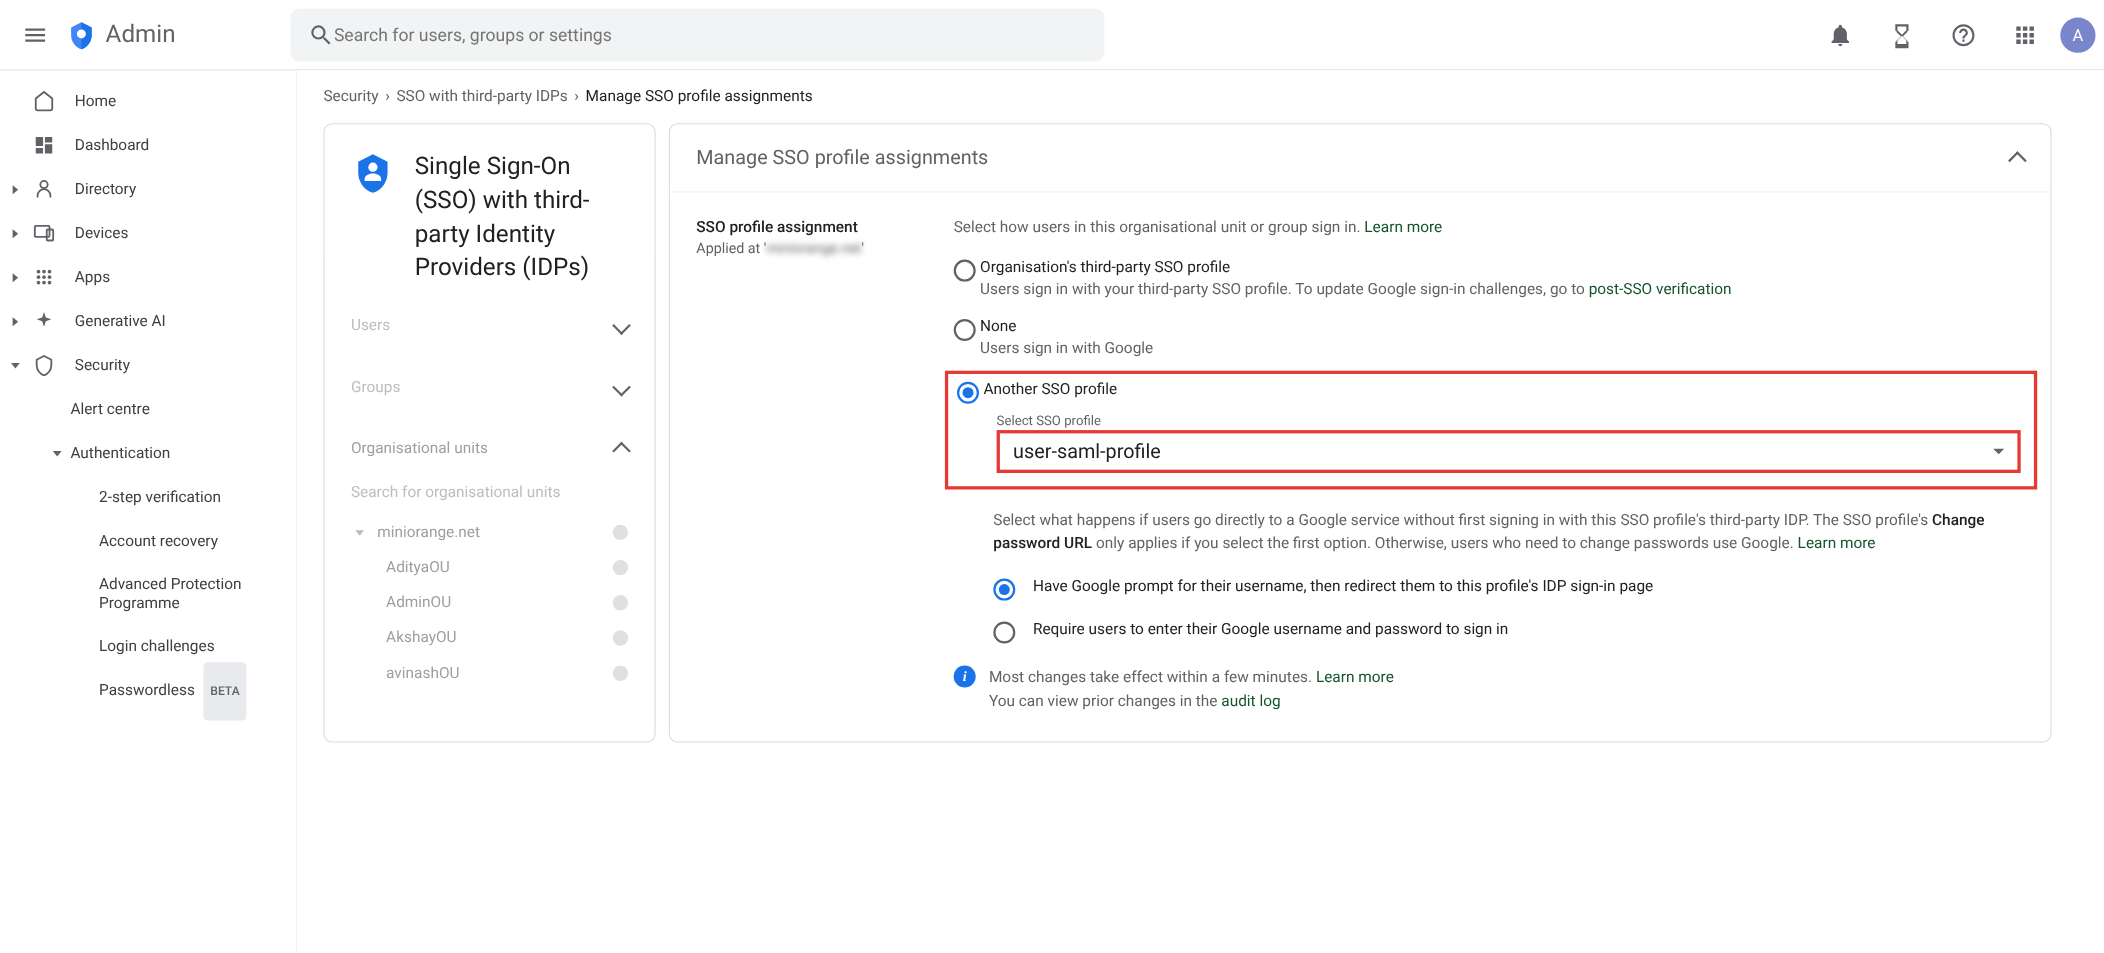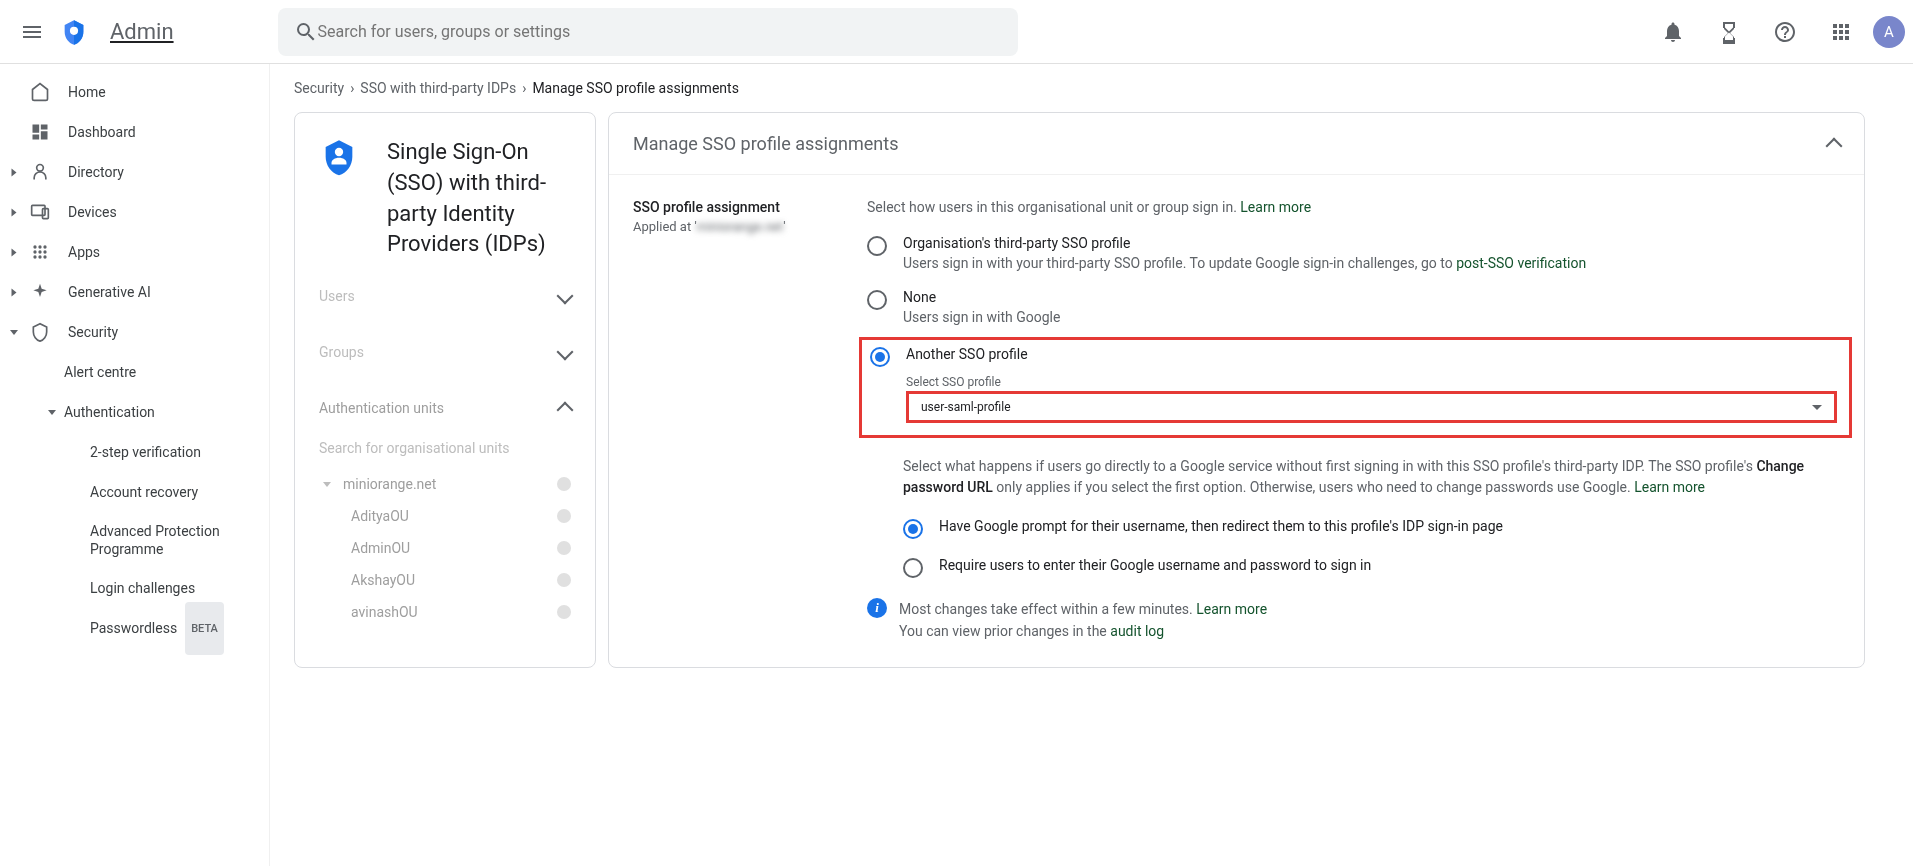--- a/index.html
+++ b/index.html
@@ -1,20 +1,20 @@
 <!DOCTYPE html>
 <html><head>
 <meta charset="utf-8">
 <style>
 * { box-sizing: border-box; margin: 0; padding: 0; font-family: 'Google Sans', Roboto, Arial, sans-serif; }
 body { background: #fff; color: #202124; font-size: 14px; }
 
 .topbar { display: flex; align-items: center; height: 64px; padding: 0 8px; border-bottom: 1px solid #e0e0e0; }
 .menu-btn { width: 48px; height: 48px; display: flex; align-items: center; justify-content: center; border-radius: 50%; cursor: pointer; }
-.logo-wrap { display: flex; align-items: center; gap: 22px; margin-left: 4px; margin-right: 100px; text-decoration: underline; }
+.logo-wrap { display: flex; align-items: center; gap: 8px; margin-left: 4px; margin-right: 100px; }
 .logo-text { font-size: 22px; color: #5f6368; }
 .search-wrap { flex: 0 0 740px; background: #f1f3f4; border-radius: 8px; display: flex; align-items: center; height: 48px; padding: 0 16px; margin-left: 4px; }
 .search-wrap input { border: none; background: transparent; outline: none; font-size: 16px; flex: 1; color: #5f6368; }
 .top-icons { margin-left: auto; display: flex; align-items: center; gap: 8px; }
 .top-icon-btn { width: 48px; height: 48px; display: flex; align-items: center; justify-content: center; border-radius: 50%; cursor: pointer; color: #5f6368; }
 .avatar { width: 32px; height: 32px; border-radius: 50%; background: #7986cb; color: #fff; display: flex; align-items: center; justify-content: center; font-size: 15px; }
 
 .main-layout { display: flex; height: calc(100vh - 64px); }
 .sidebar { width: 270px; flex-shrink: 0; padding-top: 8px; overflow-y: auto; border-right: 1px solid #f0f0f0; }
 .nav-item { display: flex; align-items: center; height: 40px; padding: 0 0 0 28px; cursor: pointer; color: #3c4043; font-size: 14px; position: relative; }
@@ -29,21 +29,21 @@
 .beta-badge { background: #e8eaed; color: #5f6368; font-size: 11px; padding: 20px 6px; border-radius: 4px; margin-left: 8px; font-weight: 500; }
 
 .content { flex: 1; background: #fff; overflow-y: auto; }
 .breadcrumb { display: flex; align-items: center; padding: 16px 24px; color: #5f6368; font-size: 14px; gap: 6px; }
 .breadcrumb a { color: #5f6368; cursor: pointer; }
 .breadcrumb .current { color: #202124; }
 .bc-sep { color: #5f6368; }
 
 .panel-row { display: flex; gap: 12px; padding: 0 24px 0 0; }
 .left-panel { width: 302px; background: #fff; border: 1px solid #dadce0; border-radius: 8px; margin-left: 24px; padding: 24px 0; }
-.left-panel-head { display: flex; gap: 28px; padding: 0 24px; }
+.left-panel-head { display: flex; gap: 18px; padding: 0 24px; }
 .shield-icon { width: 40px; height: 40px; flex-shrink: 0; }
 .left-title { font-size: 22px; color: #202124; line-height: 1.4; }
 .collapse-row { display: flex; align-items: center; justify-content: space-between; padding: 12px 24px; color: #bdbdbd; cursor: pointer; margin-top: 16px; }
 .collapse-row.expanded { color: #9e9e9e; }
 .ou-search { padding: 12px 24px; color: #bdbdbd; }
 .ou-item { display: flex; align-items: center; justify-content: space-between; padding: 8px 24px 8px 40px; color: #9e9e9e; }
 .ou-item .ou-dot { width: 14px; height: 14px; border-radius: 50%; background: #e0e0e0; }
 .ou-item.root { padding-left: 24px; position: relative; }
 .ou-item.root::before { content: ''; position: absolute; left: 28px; border-left: 4px solid transparent; border-right: 4px solid transparent; border-top: 5px solid #bdbdbd; }
 .ou-item.root .ou-label { margin-left: 24px; }
@@ -54,34 +54,34 @@
 .panel-header-title { font-size: 18px; color: #5f6368; }
 .panel-body { display: flex; padding: 24px; gap: 24px; }
 .body-left { width: 210px; flex-shrink: 0; }
 .body-left .lbl { font-size: 14px; font-weight: 500; color: #202124; margin-bottom: 4px; }
 .body-left .sub { font-size: 13px; color: #5f6368; }
 .body-left .sub .blur { filter: blur(3px); }
 .body-right { flex: 1; }
 .help-text { color: #5f6368; margin-bottom: 20px; }
 .link { color: #14532d; cursor: pointer; }
 
-.radio-row { display: flex; gap: 16px; margin-bottom: 4px; align-items: flex-start; }
+.radio-row { display: flex; gap: 4px; margin-bottom: 4px; align-items: flex-start; }
 .radio { width: 20px; height: 20px; border: 2px solid #5f6368; border-radius: 50%; flex-shrink: 0; position: relative; margin-top: 1px; cursor:pointer; }
 .radio.checked { border-color: #1a73e8; }
 .radio.checked::after { content: ''; position: absolute; width: 10px; height: 10px; background: #1a73e8; border-radius: 50%; top: 3px; left: 3px; }
 .radio-content { flex: 1; }
 .radio-label { color: #202124; font-size: 14px; }
 .radio-desc { color: #5f6368; font-size: 14px; margin-top: 4px; }
 .radio-group-item { margin-bottom: 18px; }
 
 .red-box { border: 3px solid #e53935; padding: 6px 12px 12px 8px; margin: -6px -12px 18px -8px; }
 .select-wrap { margin-top: 8px; margin-left: 36px; }
 .select-label { font-size: 12px; color: #5f6368; margin-bottom: 2px; }
 .select-box { border: 3px solid #e53935; padding: 6px 12px; display: flex; align-items: center; justify-content: space-between; background: #fff; cursor: pointer; }
-.select-value { font-size: 12px; color: #202124; }
+.select-value { font-size: 18px; color: #202124; }
 .dropdown-arrow { border-left: 5px solid transparent; border-right: 5px solid transparent; border-top: 5px solid #5f6368; }
 
 .explain { color: #5f6368; margin: 0 0 20px 36px; line-height: 1.5; }
 .explain b { color: #202124; font-weight: 500; }
 .sub-radio-group { margin-left: 36px; }
 .sub-radio-row { display: flex; gap: 16px; margin-bottom: 18px; align-items: flex-start; }
 
 .info-row { display: flex; gap: 12px; align-items: flex-start; margin-top: 20px; }
 .info-icon { width: 20px; height: 20px; background: #1a73e8; border-radius: 50%; color: #fff; display: flex; align-items: center; justify-content: center; font-size: 13px; font-weight: bold; flex-shrink: 0; font-style: italic; font-family: serif; }
 .info-text { color: #5f6368; line-height: 1.6; }
@@ -240,21 +240,21 @@
         </div>
         <div class="collapse-row">
           <span>Users</span>
           <span class="chevron"></span>
         </div>
         <div class="collapse-row">
           <span>Groups</span>
           <span class="chevron"></span>
         </div>
         <div class="collapse-row expanded">
-          <span>Authentication units</span>
+          <span>Organisational units</span>
           <span class="chevron up"></span>
         </div>
         <div class="ou-search">Search for organisational units</div>
         <div class="ou-item root">
           <span class="ou-label">miniorange.net</span>
           <span class="ou-dot"></span>
         </div>
         <div class="ou-item ou-sub">
             <span>AdityaOU</span>
             <span class="ou-dot"></span>

